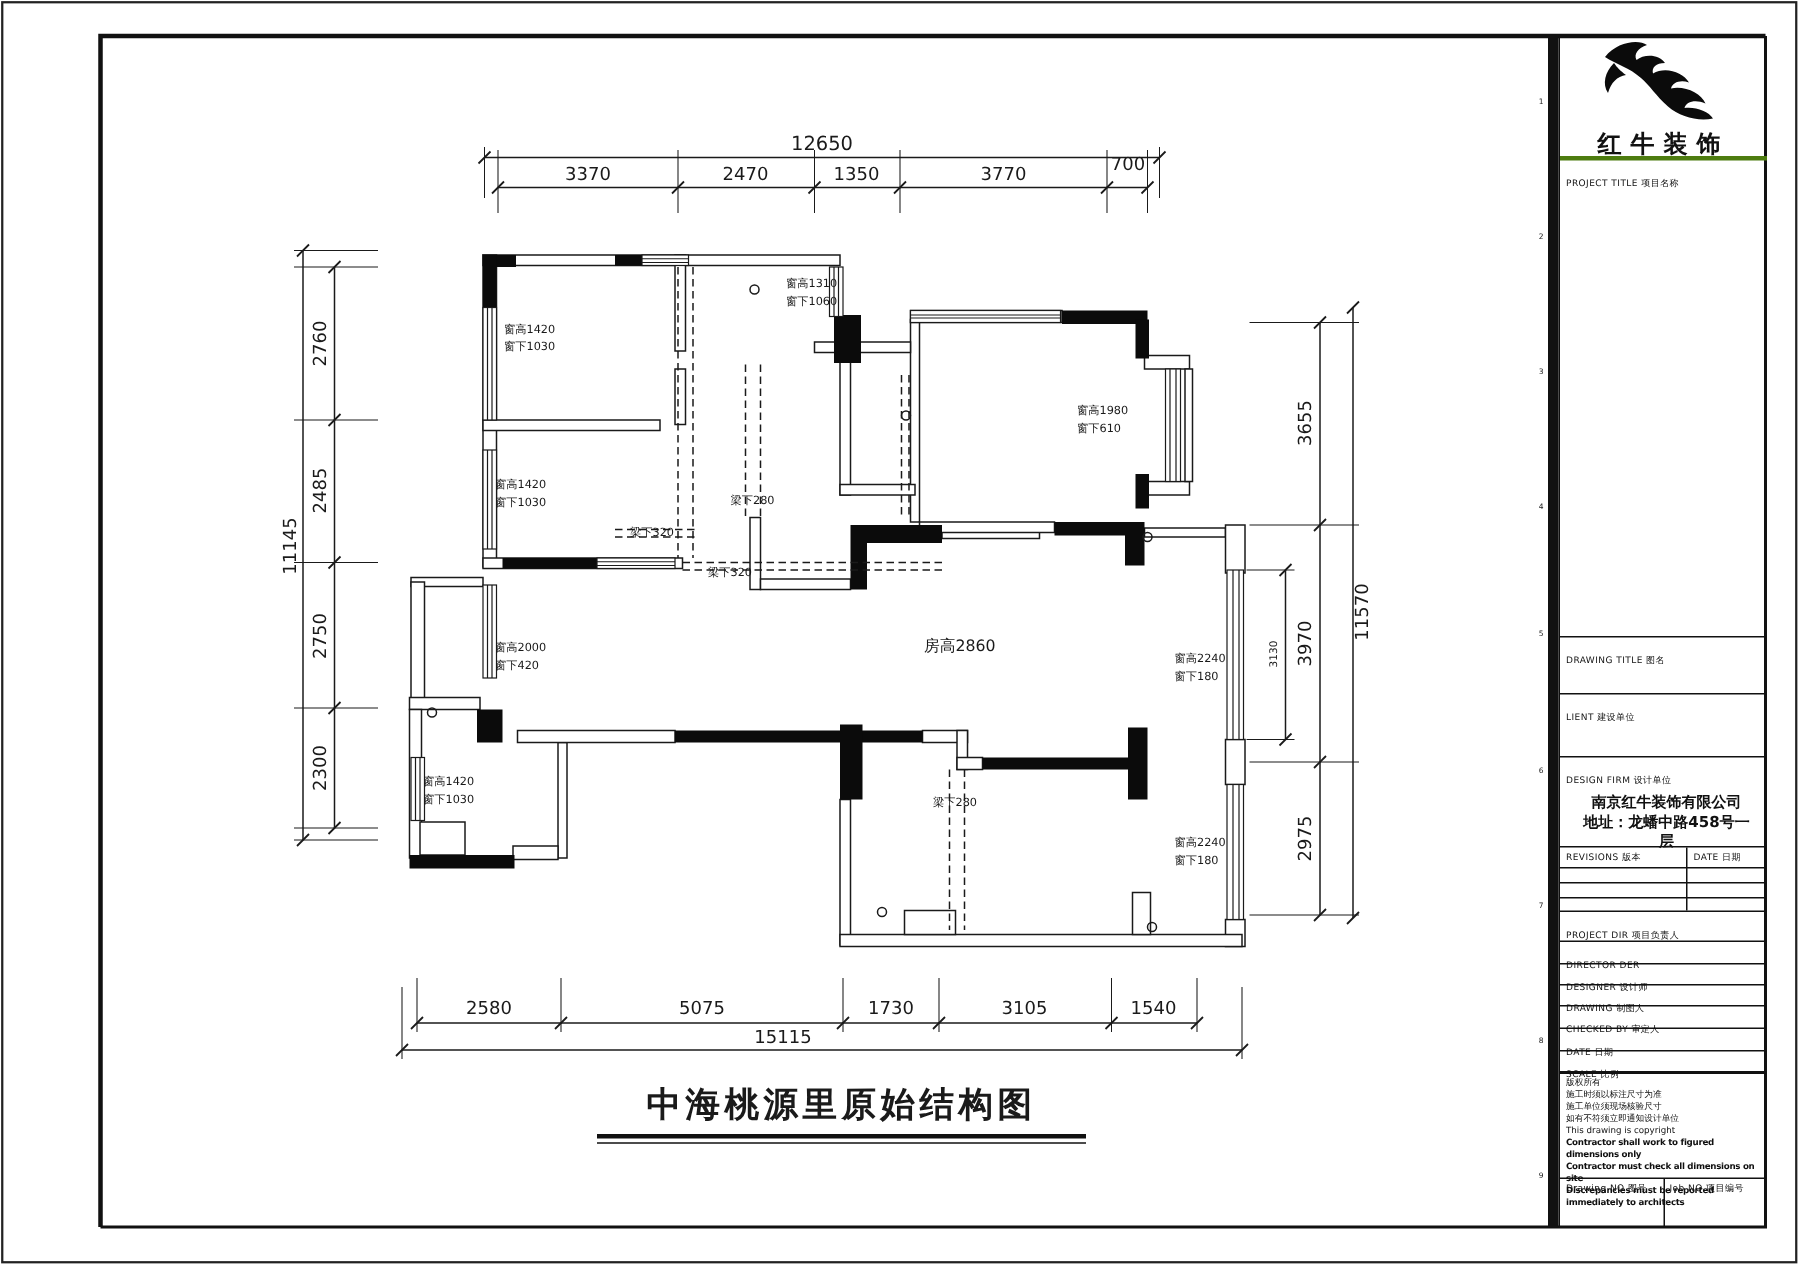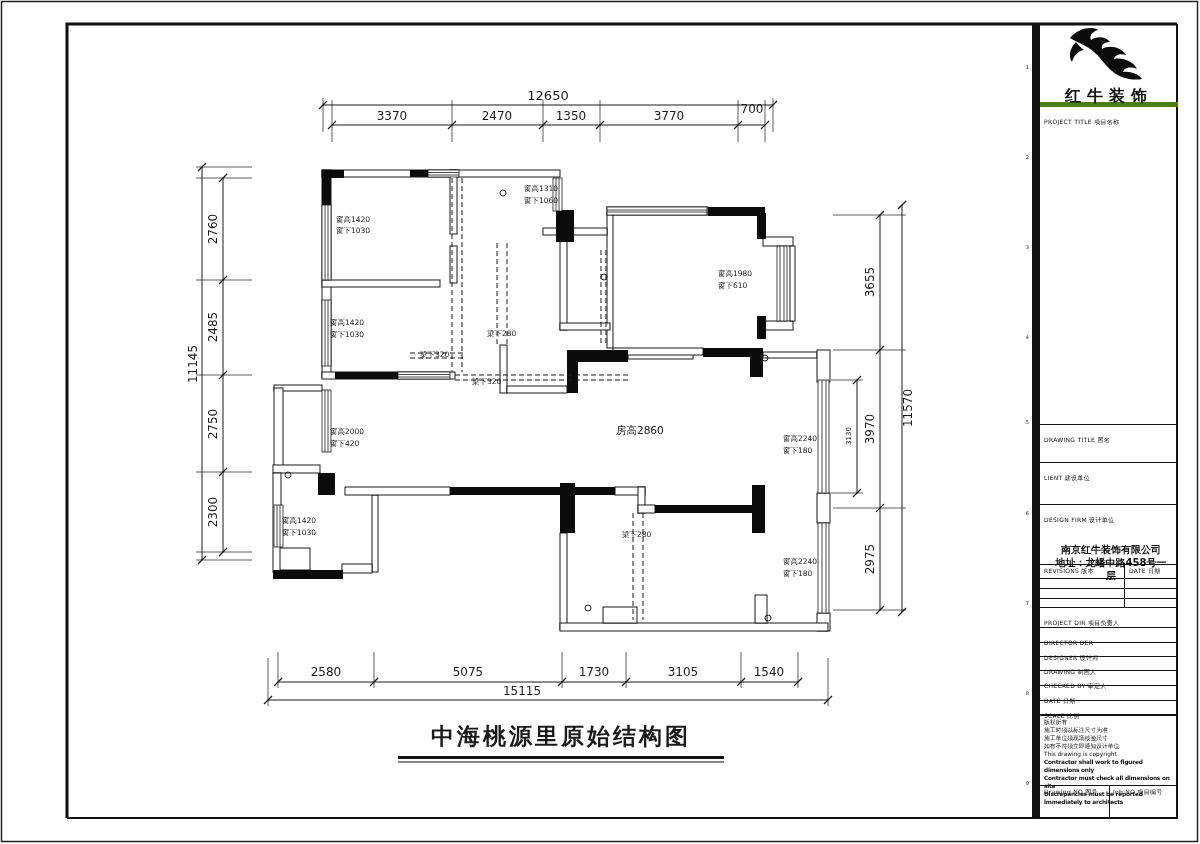--- a/index.html
+++ b/index.html
@@ -12,21 +12,21 @@
   .ann{font-size:7.5px;}
   .annbig{font-size:10.5px;}
   .gref{font-size:5px;}
   .plantitle{font-size:23px;font-weight:bold;letter-spacing:3px;}
   
   .tb{position:absolute;left:1039px;top:24px;width:138px;height:794px;border-left:1px solid #111;}
   .tb-abs{position:absolute;left:0;width:100%;box-sizing:border-box;}
   .tb-label{font-size:6px;letter-spacing:0.3px;white-space:nowrap;}
   .tb-pad{padding:2px 0 0 4px;}
   .brand{font-size:16px;font-weight:bold;letter-spacing:6px;text-align:center;white-space:nowrap;}
-  .firm{font-size:10px;font-weight:bold;text-align:center;line-height:1.3;margin-top:17px;}
+  .firm{font-size:10px;font-weight:bold;text-align:center;line-height:1.3;margin-top:3px;}
   .notes{font-size:5.8px;line-height:1.38;padding:3px 0 0 4px;}
   .notes .b{font-weight:bold;letter-spacing:-0.2px;}
   .cellsplit{position:absolute;top:0;bottom:0;border-left:1px solid #111;}
 </style>
 </head>
 <body>
 
 <div class="page">
 
 <svg id="sheet" viewBox="0 0 1200 844" width="1200" height="844">
@@ -320,21 +320,21 @@
   <g>
     <text class="plantitle" x="561" y="744" text-anchor="middle">中海桃源里原始结构图</text>
     <rect x="398" y="756" width="326" height="3" fill="#111"></rect>
     <line x1="398" y1="762" x2="724" y2="762" stroke="#111" stroke-width="1"></line>
   </g>
 </svg>
 
 
 <div class="tb">
 
-  <div class="tb-abs" style="top:0;height:83px;border-bottom:5px solid #4d7c0f;">
+  <div class="tb-abs" style="top:0;height:83px;border-bottom:3px solid #4d7c0f;">
     <svg width="136" height="58" viewBox="0 0 136 58">
       <path fill="#0b0b0b" d="M30,14 C38,4 52,2 58,6 C52,8 49,12 51,16 C56,12 66,12 70,18 C64,18 61,21 62,25 C70,20 82,24 86,31 C80,29 75,31 74,35 C83,33 94,38 97,45 C90,42 84,44 83,48 C90,47 99,50 102,55 C92,57 80,54 72,47 C64,40 60,33 54,28 C46,21 38,19 30,14 Z"></path>
       <path fill="#0b0b0b" d="M36,18 C30,24 28,32 32,38 C34,31 38,27 44,26 C40,23 38,21 36,18 Z"></path>
     </svg>
     <div class="brand">红牛装饰</div>
   </div>
 
   <div class="tb-abs tb-pad" style="top:83px;height:318px;border-bottom:1px solid #111;">
     <span class="tb-label">PROJECT TITLE  项目名称</span>
   </div>

